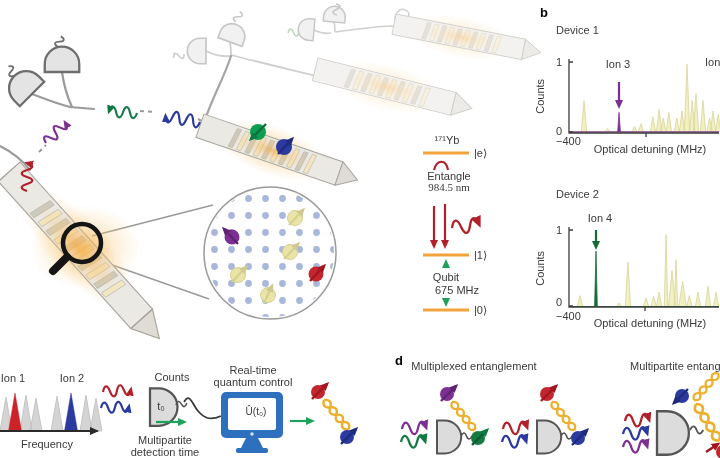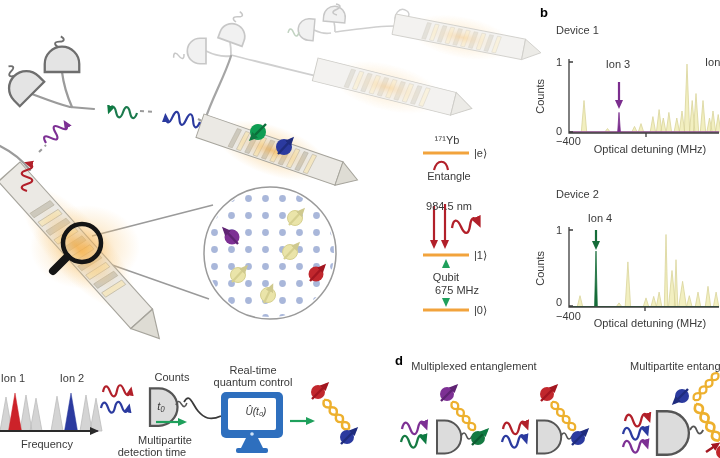--- a/index.html
+++ b/index.html
@@ -2,21 +2,21 @@
 <html><head>
 <meta charset="utf-8">
 <style>
   html,body{margin:0;padding:0;background:#fff;}
   .canvas{position:relative;width:720px;height:458px;overflow:hidden;background:#fff;
           font-family:"Liberation Sans",sans-serif;color:#3a3a3a;}
   svg{position:absolute;left:0;top:0;}
   .lbl{position:absolute;font-size:11px;line-height:1.15;white-space:nowrap;color:#3a3a3a;}
   .c{text-align:center;}
   .r{text-align:right;}
-  .it{font-style:italic;}
+  .it{}
   .panel-letter{font-weight:bold;font-size:13px;color:#000;}
   .rot{transform:rotate(-90deg);}
 </style>
 </head>
 <body>
 
 <div class="canvas">
 
 <svg width="720" height="458" viewBox="0 0 720 458">
   <defs>
@@ -364,33 +364,33 @@
 <div class="lbl c" style="left:576px;top:212px;width:48px;">Ion 4</div>
 <div class="lbl r" style="left:548px;top:224px;width:14px;">1</div>
 <div class="lbl r" style="left:548px;top:296px;width:14px;">0</div>
 <div class="lbl c rot" style="left:505px;top:262px;width:70px;">Counts</div>
 <div class="lbl" style="left:556px;top:310px;">−400</div>
 <div class="lbl c" style="left:575px;top:317px;width:150px;">Optical detuning (MHz)</div>
 
 <div class="lbl c" style="left:417px;top:134px;width:60px;">¹⁷¹Yb</div>
 <div class="lbl" style="left:474px;top:147px;">|e⟩</div>
 <div class="lbl c" style="left:419px;top:170px;width:60px;">Entangle</div>
-<div class="lbl c" style="left:419px;top:200px;width:60px;">984.5 nm</div>
+<div class="lbl c" style="left:419px;top:181px;width:60px;font-family:Liberation Serif, serif;">984.5 nm</div>
 <div class="lbl" style="left:474px;top:249px;">|1⟩</div>
 <div class="lbl c" style="left:416px;top:271px;width:60px;">Qubit</div>
 <div class="lbl c" style="left:427px;top:284px;width:60px;">675 MHz</div>
 <div class="lbl" style="left:474px;top:304px;">|0⟩</div>
 
 <div class="lbl c" style="left:-12px;top:372px;width:50px;">Ion 1</div>
 <div class="lbl c" style="left:48px;top:372px;width:48px;">Ion 2</div>
 <div class="lbl c" style="left:2px;top:438px;width:90px;">Frequency</div>
 <div class="lbl c" style="left:150px;top:371px;width:44px;">Counts</div>
 <div class="lbl c it" style="left:147px;top:400px;width:28px;">t₀</div>
 <div class="lbl c" style="left:115px;top:434px;width:100px;">Multipartite</div>
-<div class="lbl c" style="left:102px;top:446px;width:100px;">detection time</div>
+<div class="lbl c" style="left:115px;top:446px;width:100px;">detection time</div>
 <div class="lbl c" style="left:203px;top:364px;width:100px;">Real-time</div>
 <div class="lbl c" style="left:203px;top:376px;width:100px;">quantum control</div>
 <div class="lbl c it" style="left:232px;top:406px;width:48px;font-size:10px;">Û(t₀)</div>
 
 <div class="lbl panel-letter" style="left:395px;top:354px;">d</div>
 <div class="lbl c" style="left:400px;top:360px;width:148px;">Multiplexed entanglement</div>
 <div class="lbl" style="left:630px;top:360px;width:220px;">Multipartite entanglement</div>
 
 </div>
 

